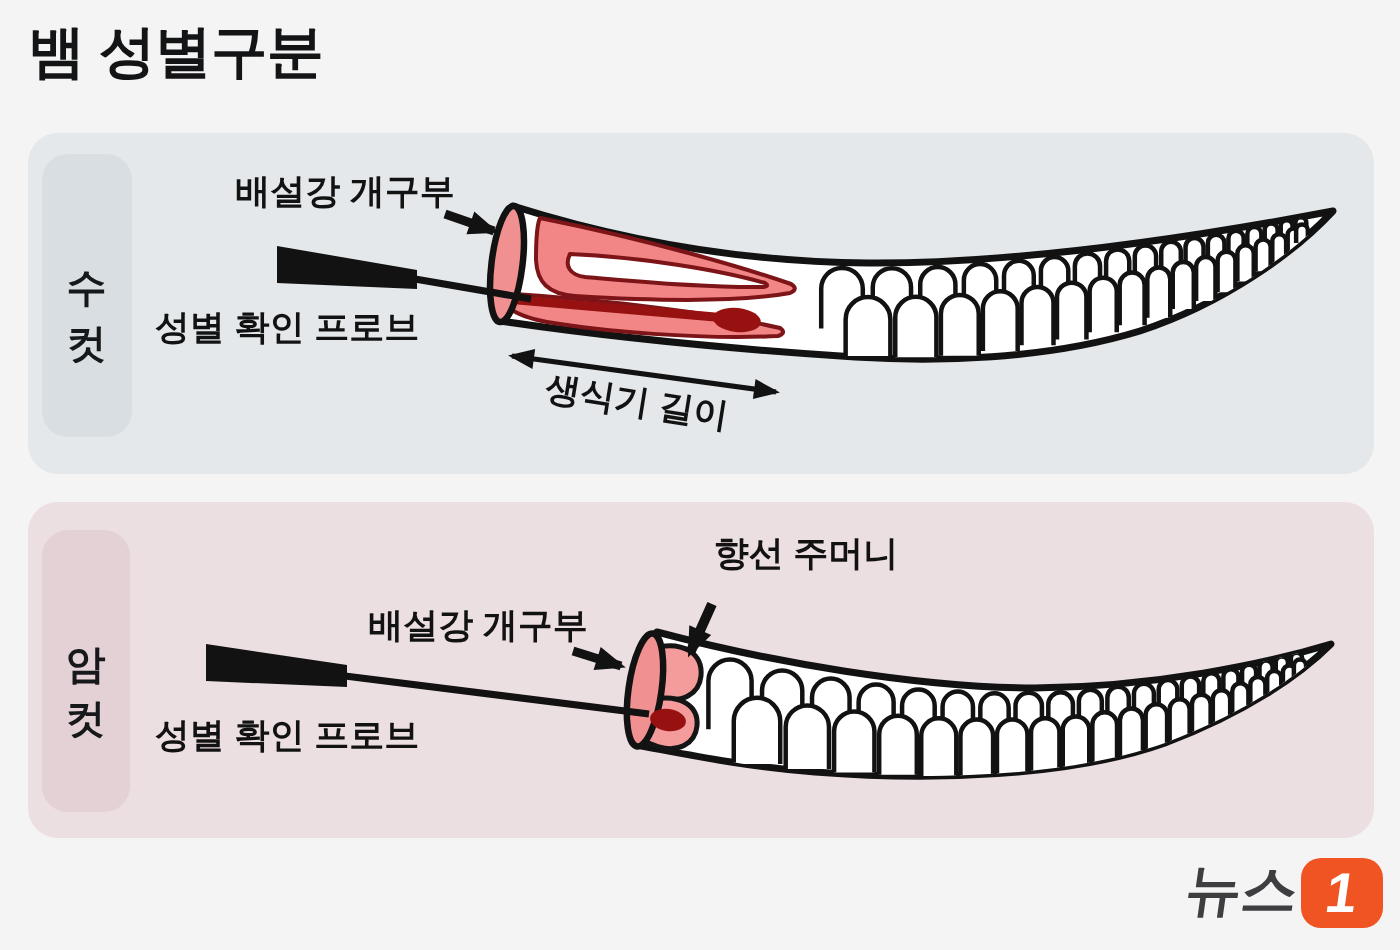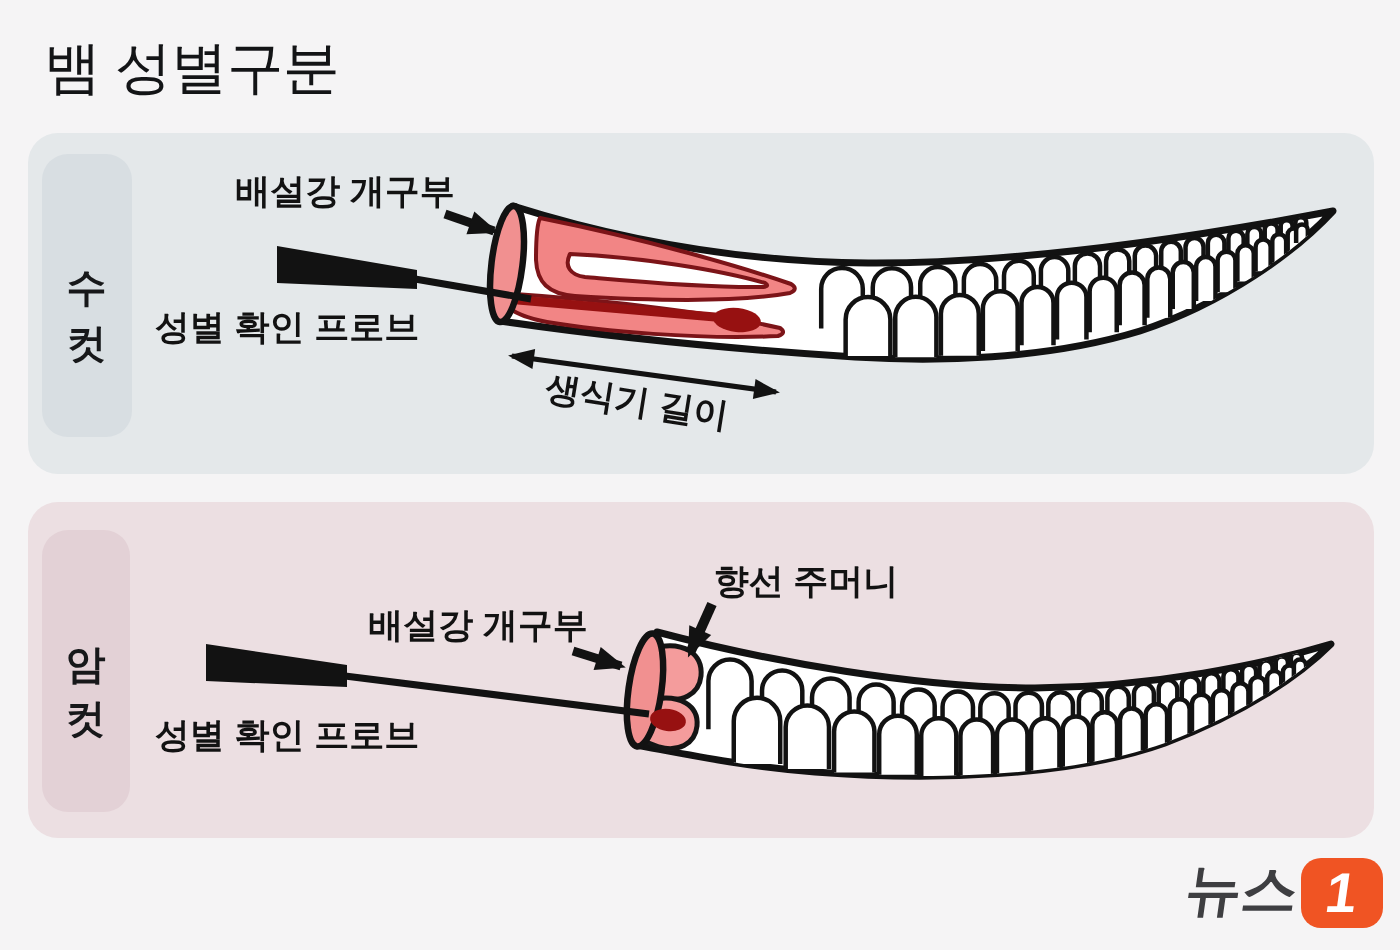--- a/index.html
+++ b/index.html
@@ -2,22 +2,22 @@
 <html style="--page_bg: #f5f4f5; --male_panel_bg: #e4e8ea; --male_pill_bg: #d8dee2; --female_panel_bg: #ecdfe2; --female_pill_bg: #e3d1d6; --snake_pink: #f28585; --cut_pink: #f19090; --pink_outline: #7c1418; --dark_red: #971111; --ink: #121212; --logo_orange: #f05423;"><head>
 <meta charset="utf-8">
 <style>
   html,body{margin:0;padding:0}
   body{
     width:1400px;height:950px;position:relative;overflow:hidden;
     background:var(--page_bg,#f5f4f5);
     font-family:"Liberation Sans","DejaVu Sans",sans-serif;
   }
   .title{
-    position:absolute;left:28px;top:14px;margin:16px;
-    font-size:57px;font-weight:400;color:#131416;letter-spacing:-1px;
+    position:absolute;left:28px;top:14px;margin:0;
+    font-size:57px;font-weight:700;color:#131416;letter-spacing:-1px;
   }
   .panel{position:absolute;left:28px;width:1346px;border-radius:30px}
   .panel.male{top:133px;height:341px;background:var(--male_panel_bg,#e4e8ea)}
   .panel.female{top:502px;height:336px;background:var(--female_panel_bg,#ecdfe2)}
   .pill{position:absolute;border-radius:26px}
   .panel.male .pill{left:14px;top:21px;width:90px;height:283px;background:var(--male_pill_bg,#d8dee2)}
   .panel.female .pill{left:14px;top:28px;width:88px;height:282px;background:var(--female_pill_bg,#e3d1d6)}
   .pill-label{
     position:absolute;top:50%;left:50%;transform:translate(-50%,-50%);
     writing-mode:vertical-rl;text-orientation:upright;
@@ -202,21 +202,21 @@
 
     <line class="arrow" x1="573" y1="651" x2="621" y2="666" marker-end="url(#ah)"></line>
     <line class="arrow thick" x1="712" y1="604" x2="690" y2="653" marker-end="url(#ah)"></line>
   </g>
 </svg>
 
 <div class="lbl" style="left:345px;top:191px">배설강 개구부</div>
 <div class="lbl" style="left:287px;top:327px">성별 확인 프로브</div>
 <div class="lbl rot" style="left:637px;top:402px">생식기 길이</div>
 
-<div class="lbl" style="left:806px;top:581px">향선 주머니</div>
+<div class="lbl" style="left:806px;top:553px">향선 주머니</div>
 <div class="lbl" style="left:478px;top:625px">배설강 개구부</div>
 <div class="lbl" style="left:287px;top:735px">성별 확인 프로브</div>
 
 <div>
   <span class="logo-text">뉴스</span>
   <span class="logo-box">
     <span class="logo-one">1</span>
   </span>
 </div>
 

